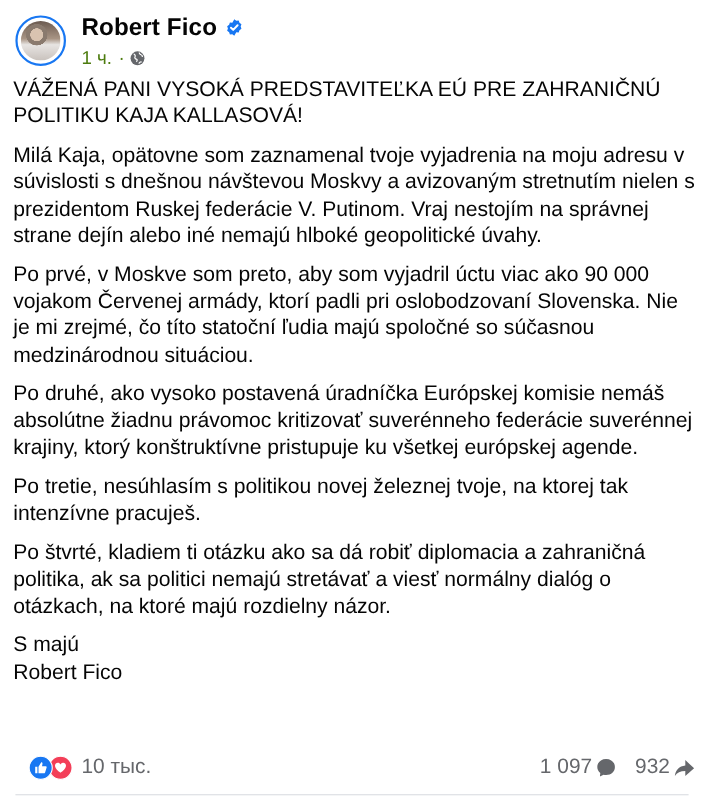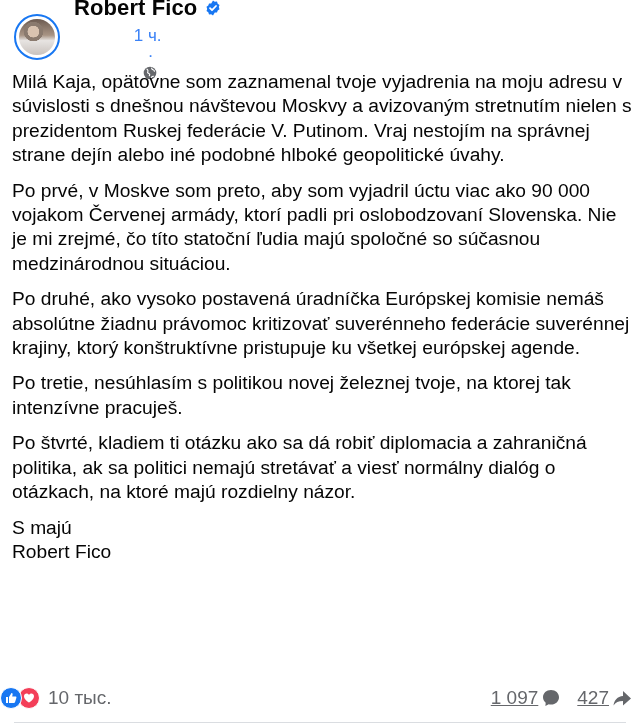--- a/index.html
+++ b/index.html
@@ -4,31 +4,31 @@
 <style>
   html, body { margin:0; padding:0; background:#fff; }
   body { width:640px; height:725px; overflow:hidden; font-family:"Liberation Sans", sans-serif; color:#050505; position:relative; }
   .header { position:absolute; left:14px; top:10px; height:54px; display:flex; align-items:center; }
   .avatar { width:46px; height:46px; border-radius:50%; border:2.5px solid #1877f2; box-sizing:border-box; padding:3px; background:#fff; }
   .avatar-inner { width:100%; height:100%; border-radius:50%; background: radial-gradient(circle at 40% 35%, #d9c3b0 0 18%, #8a7a6e 19% 30%, transparent 31%), linear-gradient(180deg,#6b5a50 0%, #a89484 45%, #e7e4e2 60%, #c9c2bd 100%); }
   .meta { margin-left:14px; }
   .name-row { display:flex; align-items:center; }
   .name { font-size:22px; font-weight:bold; color:#050505; letter-spacing:0.1px; }
   .verified { width:16px; height:16px; margin-left:8px; }
-  .sub-row { display:flex; align-items:center; margin-top:5px; color:#3b82f6; font-size:17px;flex-direction:column; }
+  .sub-row { display:flex; align-items:center; margin-top:5px; color:#4d7c0f; font-size:17px; }
   .globe { width:14px; height:14px; margin-left:5px; }
   .content { position:absolute; left:12px; top:70px; width:620px; font-size:19.2px; line-height:24.4px; color:#050505; }
   .content p { margin:0 0 11px 0; }
-  .footer { position:absolute; left:0; right:8px; top:684px; height:28px; display:flex; align-items:center; justify-content:space-between; color:#65676b; font-size:19px; }
+  .footer { position:absolute; left:26px; right:8px; top:684px; height:28px; display:flex; align-items:center; justify-content:space-between; color:#65676b; font-size:19px; }
   .reactions { display:flex; align-items:center; }
   .react { width:20px; height:20px; border-radius:50%; display:flex; align-items:center; justify-content:center; border:1.5px solid #fff; }
   .like { background:#1877f2; z-index:2; }
   .love { background:#f33e58; margin-left:-4px; z-index:1; }
   .rcount { margin-left:8px; }
-  .stats { display:flex; align-items:center;text-decoration:underline; }
+  .stats { display:flex; align-items:center; }
   .stat { display:flex; align-items:center; margin-left:16px; }
   .stat svg { margin-left:3px; }
   .divider { position:absolute; left:14px; right:14px; top:722px; height:1px; background:#dadde1; }
 </style>
 </head>
 <body>
 
 <div class="header">
   <div class="avatar">
       <div class="avatar-inner"></div>
@@ -46,21 +46,22 @@
       <span style="margin-left:6px">·</span>
       <svg class="globe" viewBox="0 0 16 16">
         <circle cx="8" cy="8" r="7.2" fill="#65676b"></circle>
         <path d="M4 3.5c1.5.5 2 1.8 1.4 3-.6 1.1.4 2 1.6 2.4 1 .4.8 1.8-.2 2.6M10 2c-.4 1.2.6 2 1.6 2.3 1 .3 1.6 1.2 1.5 2.3M9.5 13.5c.3-1.3 1.5-2 2.8-1.6" stroke="#fff" stroke-width="1.3" fill="none"></path>
       </svg>
     </div>
   </div>
 </div>
 
 <div class="content">
-  <p>Milá Kaja, opätovne som zaznamenal tvoje vyjadrenia na moju adresu v súvislosti s dnešnou návštevou Moskvy a avizovaným stretnutím nielen s prezidentom Ruskej federácie V. Putinom. Vraj nestojím na správnej strane dejín alebo iné podobné hlboké geopolitické úvahy.</p>
+  <p>VÁŽENÁ PANI VYSOKÁ PREDSTAVITEĽKA EÚ PRE ZAHRANIČNÚ POLITIKU KAJA KALLASOVÁ!</p>
+  <p>Milá Kaja, opätovne som zaznamenal tvoje vyjadrenia na moju adresu v súvislosti s dnešnou návštevou Moskvy a avizovaným stretnutím nielen s prezidentom Ruskej federácie V. Putinom. Vraj nestojím na správnej strane dejín alebo iné nemajú hlboké geopolitické úvahy.</p>
   <p>Po prvé, v Moskve som preto, aby som vyjadril úctu viac ako 90 000 vojakom Červenej armády, ktorí padli pri oslobodzovaní Slovenska. Nie je mi zrejmé, čo títo statoční ľudia majú spoločné so súčasnou medzinárodnou situáciou.</p>
   <p>Po druhé, ako vysoko postavená úradníčka Európskej komisie nemáš absolútne žiadnu právomoc kritizovať suverénneho federácie suverénnej krajiny, ktorý konštruktívne pristupuje ku všetkej európskej agende.</p>
   <p>Po tretie, nesúhlasím s politikou novej železnej tvoje, na ktorej tak intenzívne pracuješ.</p>
   <p>Po štvrté,  kladiem ti otázku ako sa dá robiť diplomacia a zahraničná politika, ak sa politici nemajú stretávať a viesť normálny dialóg o otázkach, na ktoré majú rozdielny názor.</p>
   <p style="margin:0">
     <span>S majú</span><br>
     <span>Robert Fico</span>
   </p>
 </div>
 
@@ -79,20 +80,20 @@
     <span class="rcount">10 тыс.</span>
   </div>
   <div class="stats">
     <span class="stat">
       <span>1 097</span>
       <svg width="20" height="20" viewBox="0 0 20 20">
           <path d="M10 2C5.3 2 2 5.2 2 9.3c0 2.2 1 4.1 2.7 5.4L4.4 18l3.3-1.7c.7.2 1.5.3 2.3.3 4.7 0 8-3.2 8-7.3S14.7 2 10 2z" fill="#65676b"></path>
         </svg>
     </span>
     <span class="stat">
-      <span>427</span>
+      <span>932</span>
       <svg width="20" height="20" viewBox="0 0 20 20">
           <path d="M11 3l8 7.5-8 7V13c-4.5 0-7.5 1.3-9.5 4.5C2.3 12 5.3 8.6 11 8V3z" fill="#65676b"></path>
         </svg>
     </span>
   </div>
 </div>
 <div class="divider"></div>
 
 </body></html>

